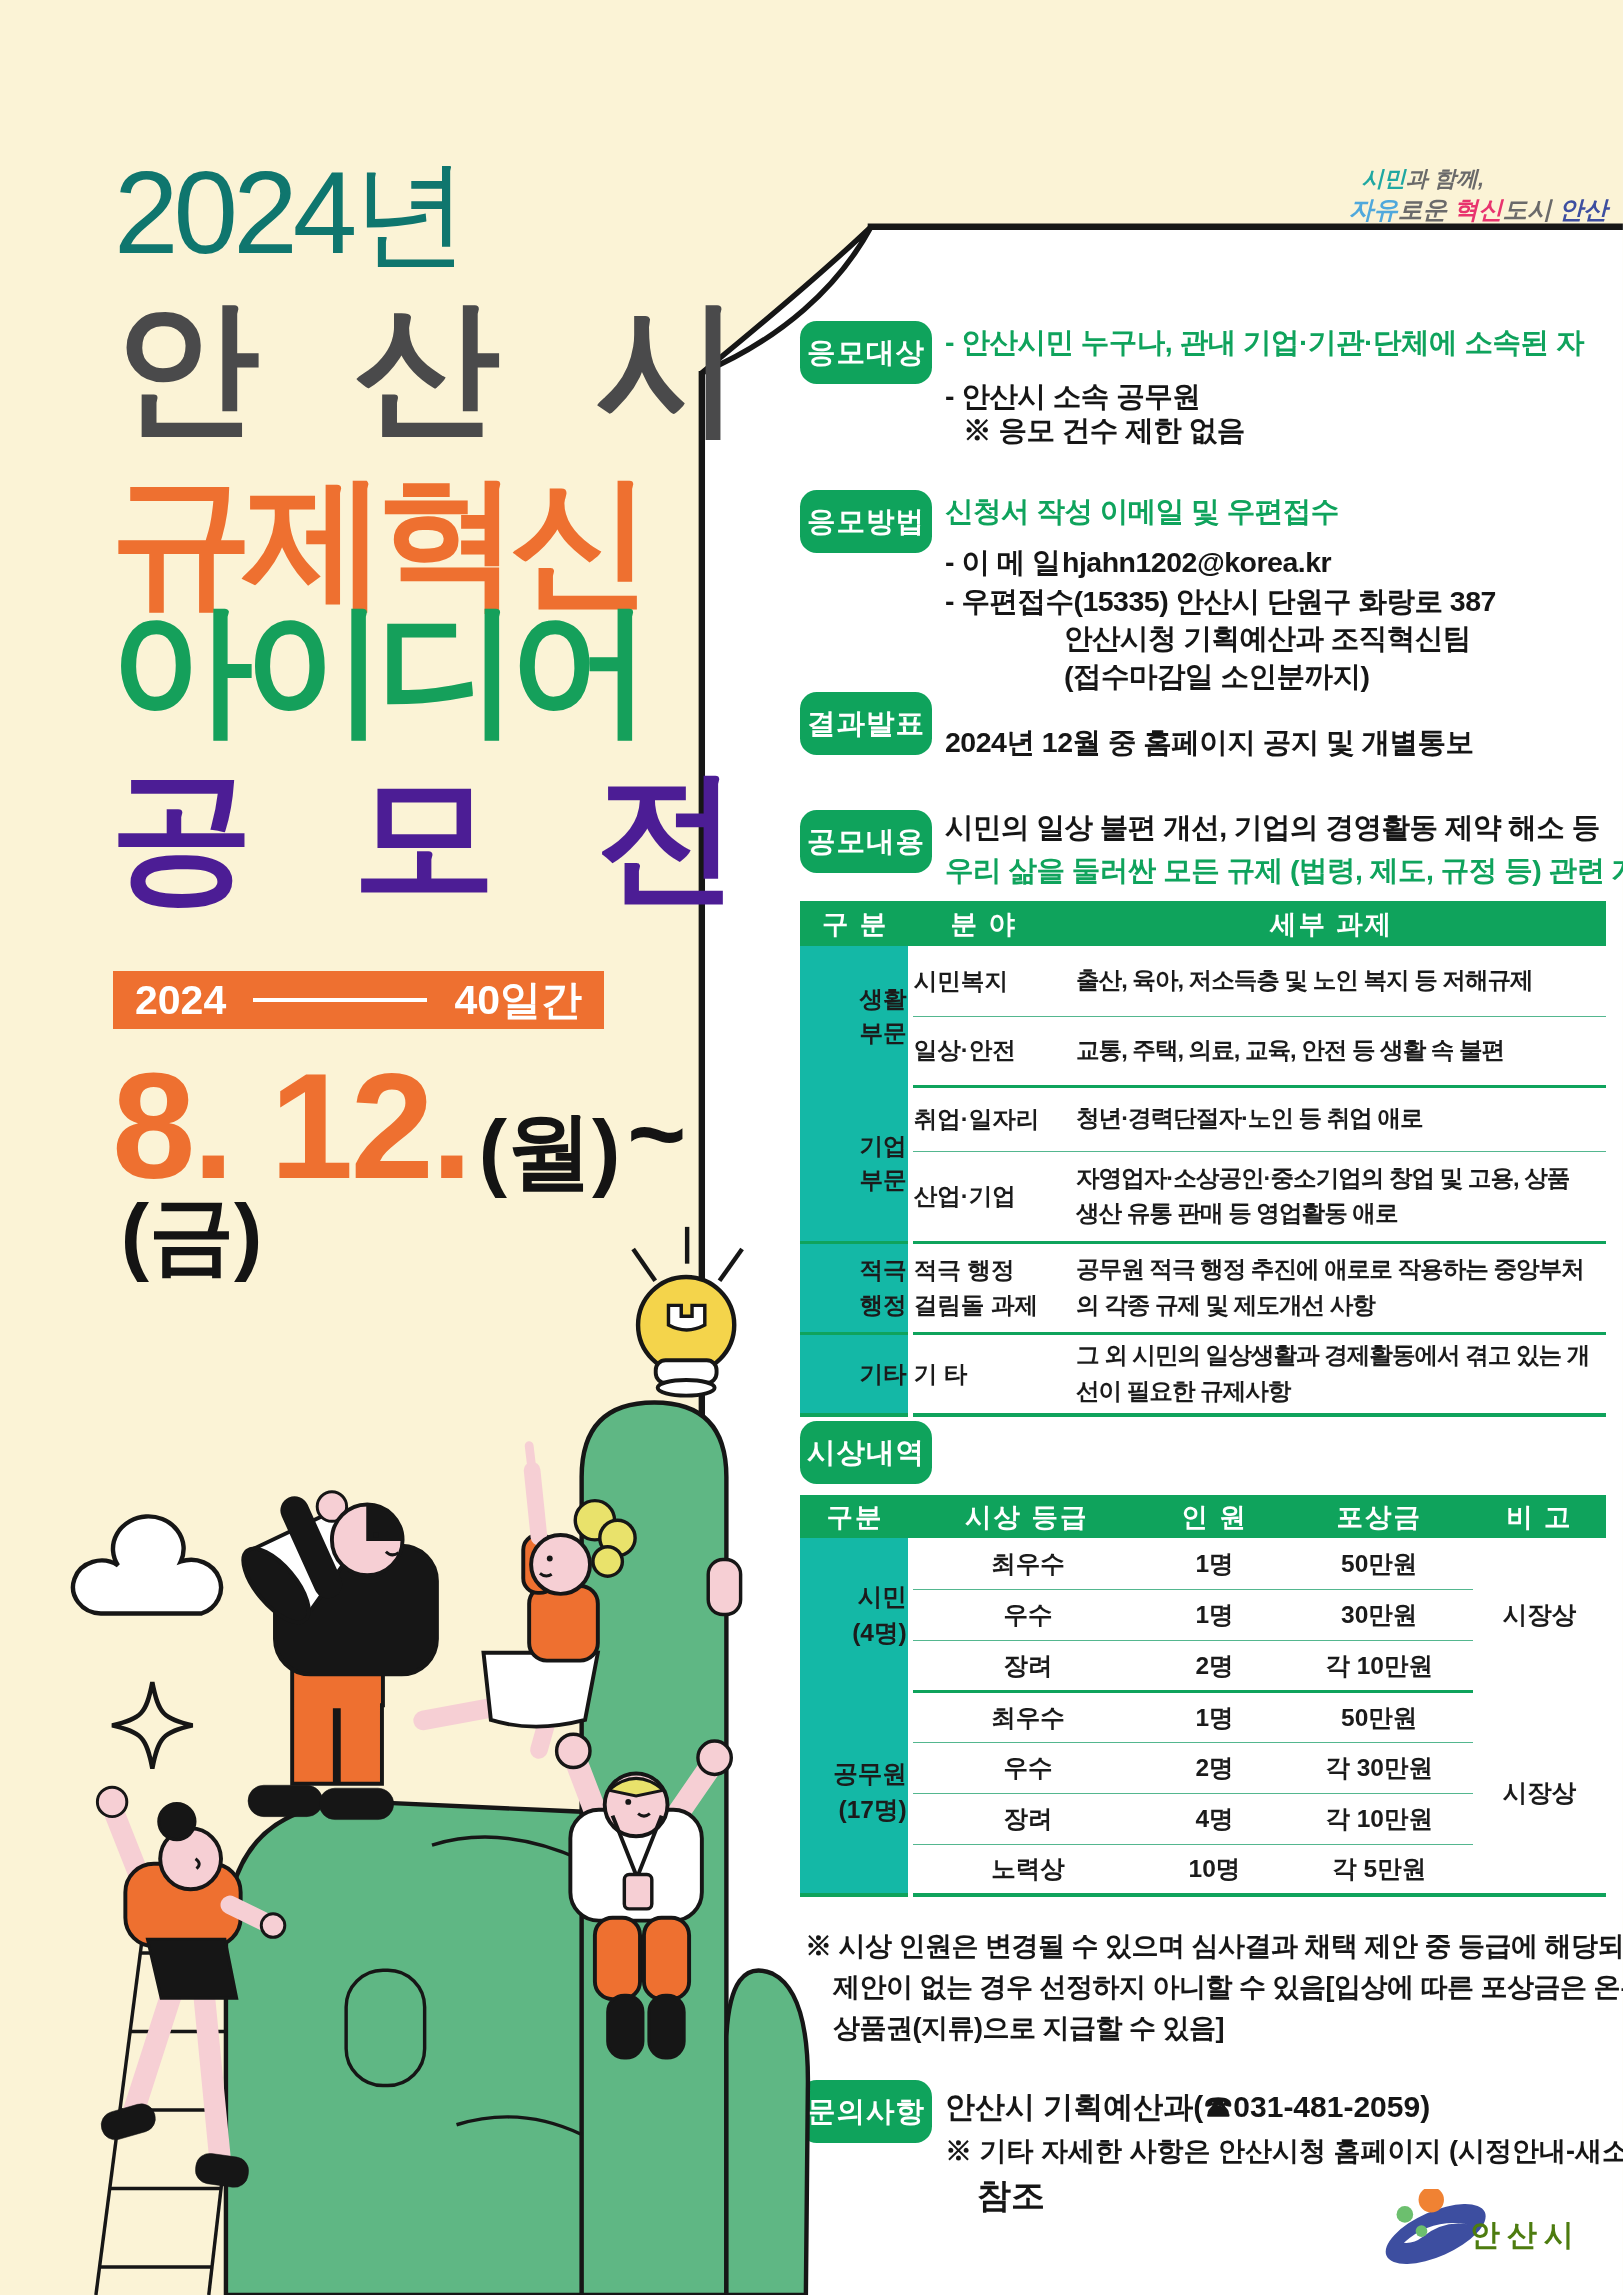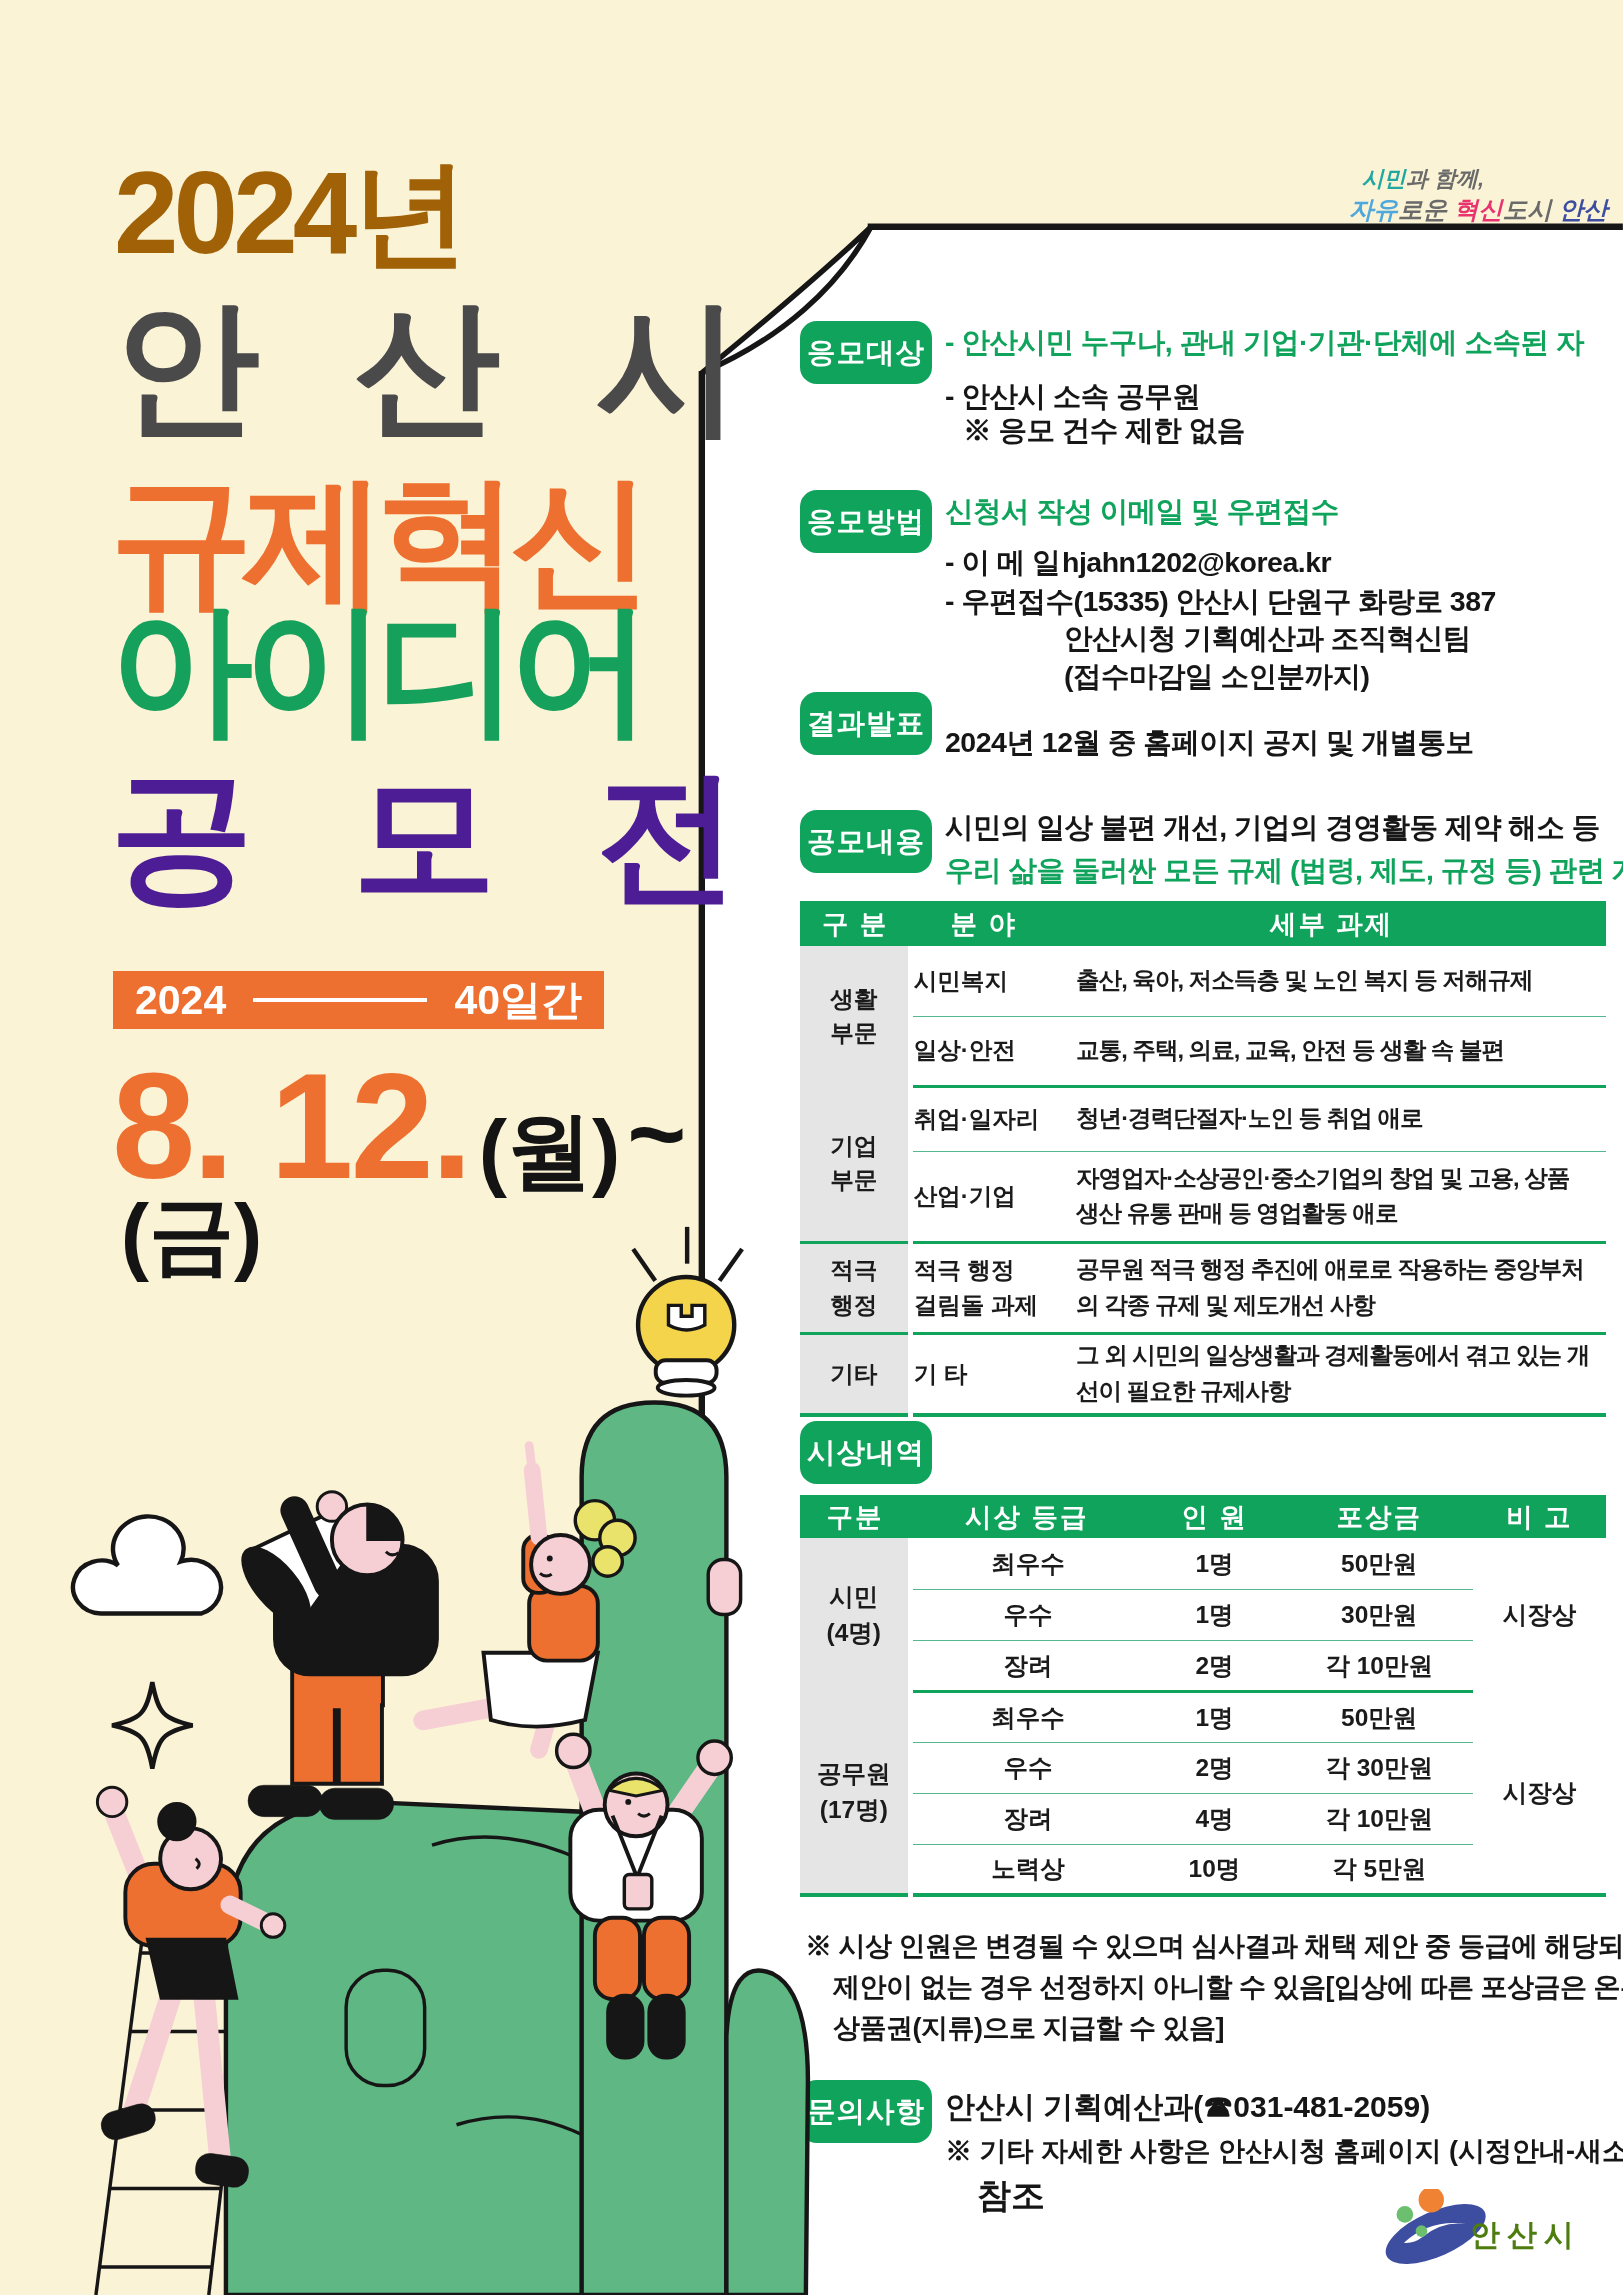--- a/index.html
+++ b/index.html
@@ -6,21 +6,21 @@
   html,body{margin:0;padding:0;}
   body{
     width:1623px;height:2295px;position:relative;overflow:hidden;
     background:#FBF3D6;
     font-family:"Liberation Sans",sans-serif;color:#161616;
   }
   .abs{position:absolute;}
   svg{display:block;}
 
   
-  .t-year{position:absolute;left:114px;top:155px;font-size:116px;font-weight:700;color:#a16207;letter-spacing:-4.9px;line-height:1;}
+  .t-year{position:absolute;left:114px;top:155px;font-size:116px;font-weight:400;color:#0f766e;letter-spacing:-4.9px;line-height:1;}
   .t-city{position:absolute;left:114px;top:294px;font-size:146px;font-weight:900;color:#4A4A4B;letter-spacing:27px;line-height:1;}
   .t-w1{position:absolute;left:110px;top:469px;font-size:143px;font-weight:900;color:#EE7030;letter-spacing:-9.8px;line-height:1;}
   .t-w2{position:absolute;left:110px;top:597px;font-size:143px;font-weight:900;color:#15A05B;letter-spacing:-9.8px;line-height:1;}
   .t-w3{position:absolute;left:110px;top:764px;font-size:143px;font-weight:900;color:#4c1d95;letter-spacing:30px;line-height:1;}
 
   .pbar{position:absolute;left:113px;top:971px;width:491px;height:58px;background:#EE7030;
         display:flex;align-items:center;color:#fff;font-weight:800;font-size:41px;padding:0 22px;box-sizing:border-box;}
   .pbar .dash{flex:1;height:4.4px;background:#fff;margin:0 27px;}
 
   .drow{position:absolute;display:flex;align-items:flex-end;}
@@ -43,21 +43,21 @@
   
   .tag{position:absolute;left:800px;width:132px;height:63px;background:#0FA35C;border-radius:16.7px;
        color:#fff;font-weight:900;font-size:28.5px;display:flex;align-items:center;justify-content:center;letter-spacing:1px;}
   .rl{position:absolute;font-weight:800;font-size:28.5px;color:#161616;letter-spacing:-0.5px;white-space:nowrap;line-height:1.2;}
   .green{color:#0FA35C;}
   .lbl{display:inline-block;min-width:117px;}
 
   table.grid{position:absolute;left:800px;border-collapse:collapse;table-layout:fixed;}
   .grid th{background:#0FA35C;color:#fff;font-size:26.5px;font-weight:900;letter-spacing:2px;}
   .grid td{font-size:23.6px;font-weight:800;color:#1B1B1B;vertical-align:middle;}
-  .grid td.group{background:#e5e5e5;text-align:center;white-space:pre-line;border-right:5.9px solid #fff;line-height:1.45;}
+  .grid td.group{background:#14b8a6;text-align:right;white-space:pre-line;border-right:5.9px solid #fff;line-height:1.45;}
   .grid td.field{text-align:left;white-space:pre-line;line-height:1.45;}
   .grid td.detail{text-align:left;padding-left:18.7px;padding-right:12.8px;line-height:1.5;letter-spacing:-1px;}
   .grid td.center{text-align:center;}
   .bsep{border-bottom:1.5px solid #53B78F;}
   .bgrp{border-bottom:3.9px solid #0FA35C;margin-top:20px;}
   .bend{border-bottom:4.9px solid #0FA35C;}
   table.awd td{font-size:24.5px;}
 
   .fnote{position:absolute;font-size:27px;font-weight:700;color:#161616;white-space:nowrap;letter-spacing:-0.5px;}
   .contact1{position:absolute;left:945px;top:2087px;font-size:30px;font-weight:900;white-space:nowrap;}

